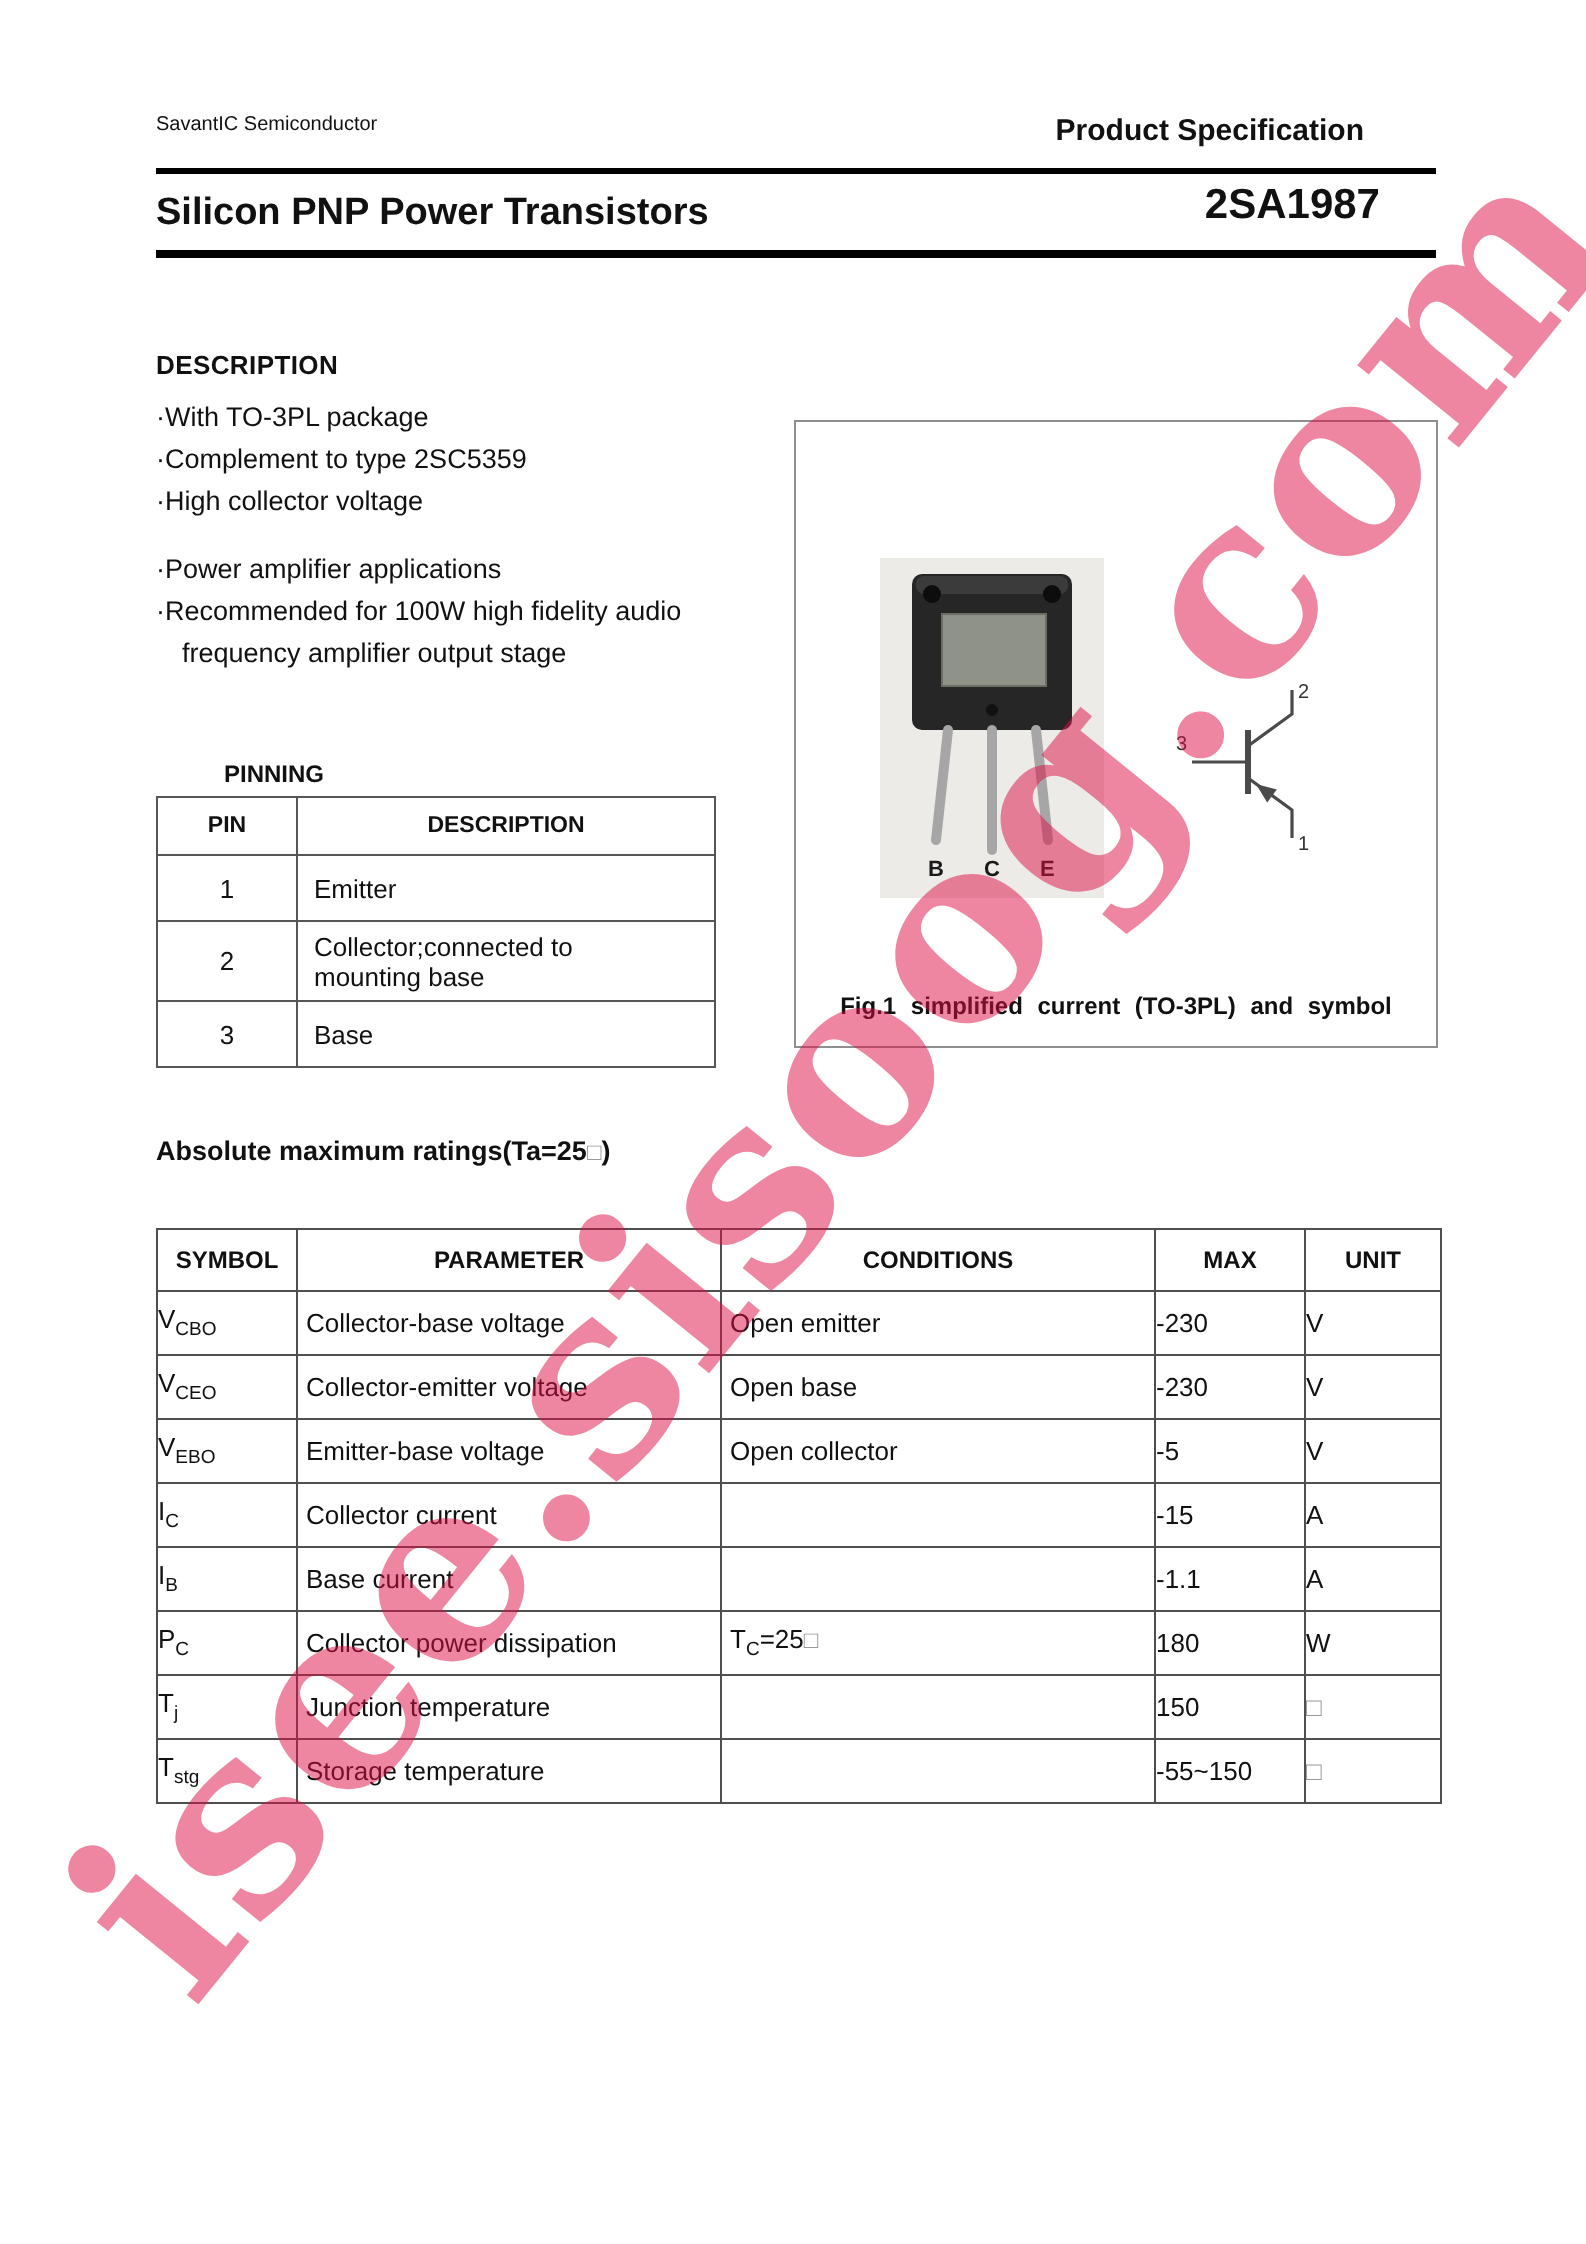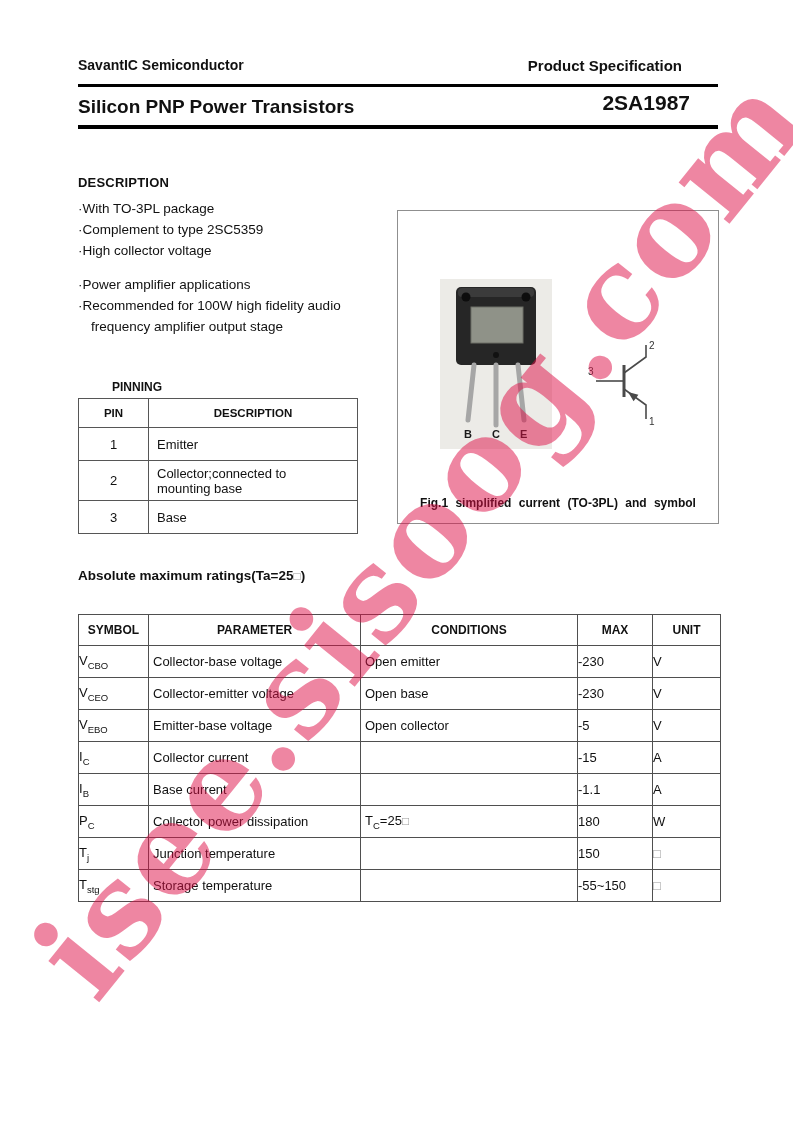--- a/index.html
+++ b/index.html
@@ -6,21 +6,21 @@
   html,body { background:#ffffff; }
   body {
     width:793px; height:1122px;
     font-family:"Liberation Sans", sans-serif;
     color:#111;
   }
   .page { position:relative; width:793px; height:1122px; background:#ffffff; overflow:hidden; }
   .abs { position:absolute; }
 
   
-  .hdr-company { left:78px; top:57px; font-size:14px; font-weight:bold; }
+  .hdr-company { left:78px; top:57px; font-size:10px; font-weight:normal; }
   .hdr-spec    { right:111px; top:57px; font-size:15px; font-weight:bold; }
   .rule { position:absolute; background:#000; }
   .rule1 { left:78px; top:84px;  width:640px; height:3px; }
   .rule2 { left:78px; top:125px; width:640px; height:4px; }
   .doc-title { left:78px; top:96px; font-size:19px; font-weight:bold; }
   .part-no   { right:103px; top:91px; font-size:21px; font-weight:bold; }
 
   
   .section { font-size:13.5px; line-height:21px; }
   .section .sec-head { font-size:13px; font-weight:bold; margin-bottom:5px; letter-spacing:.2px; }

